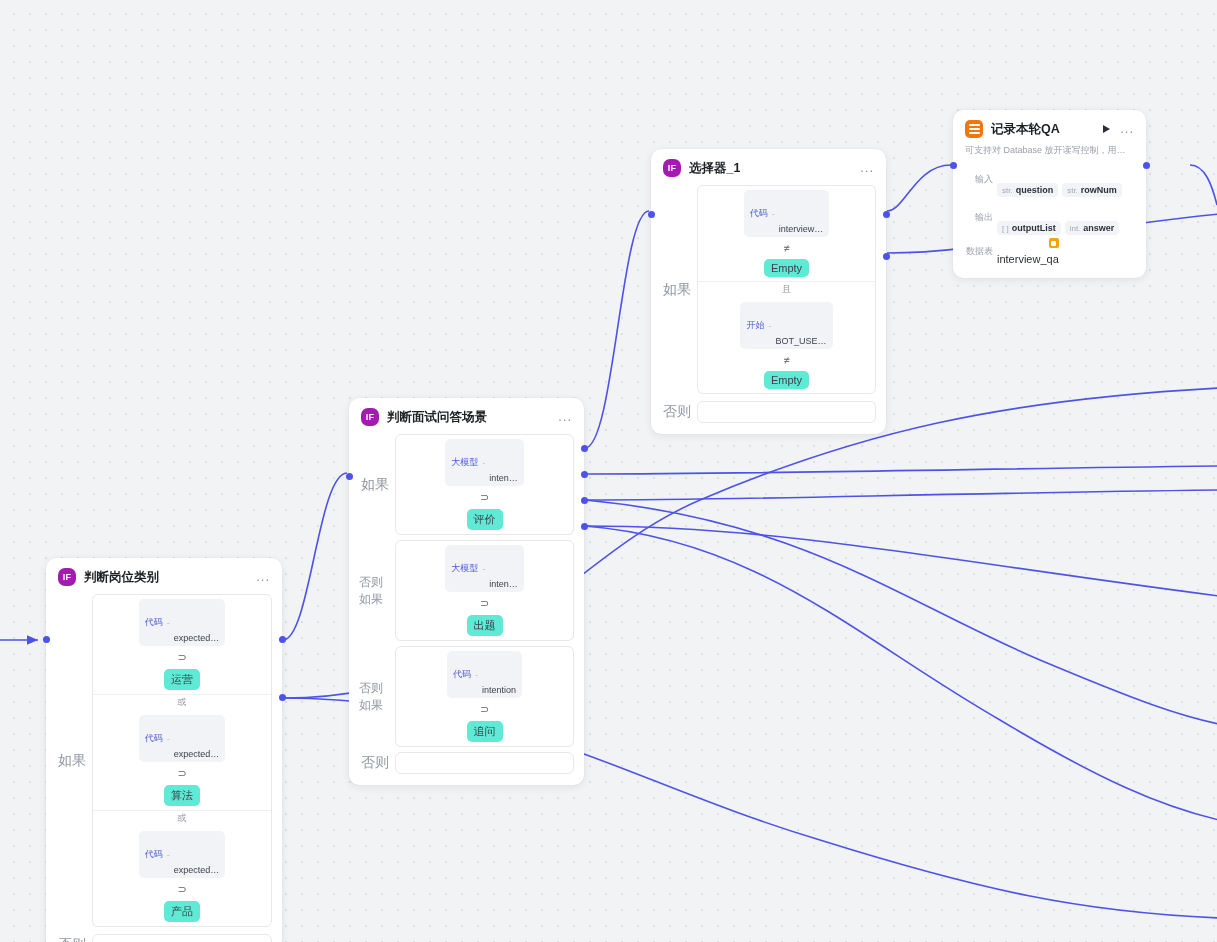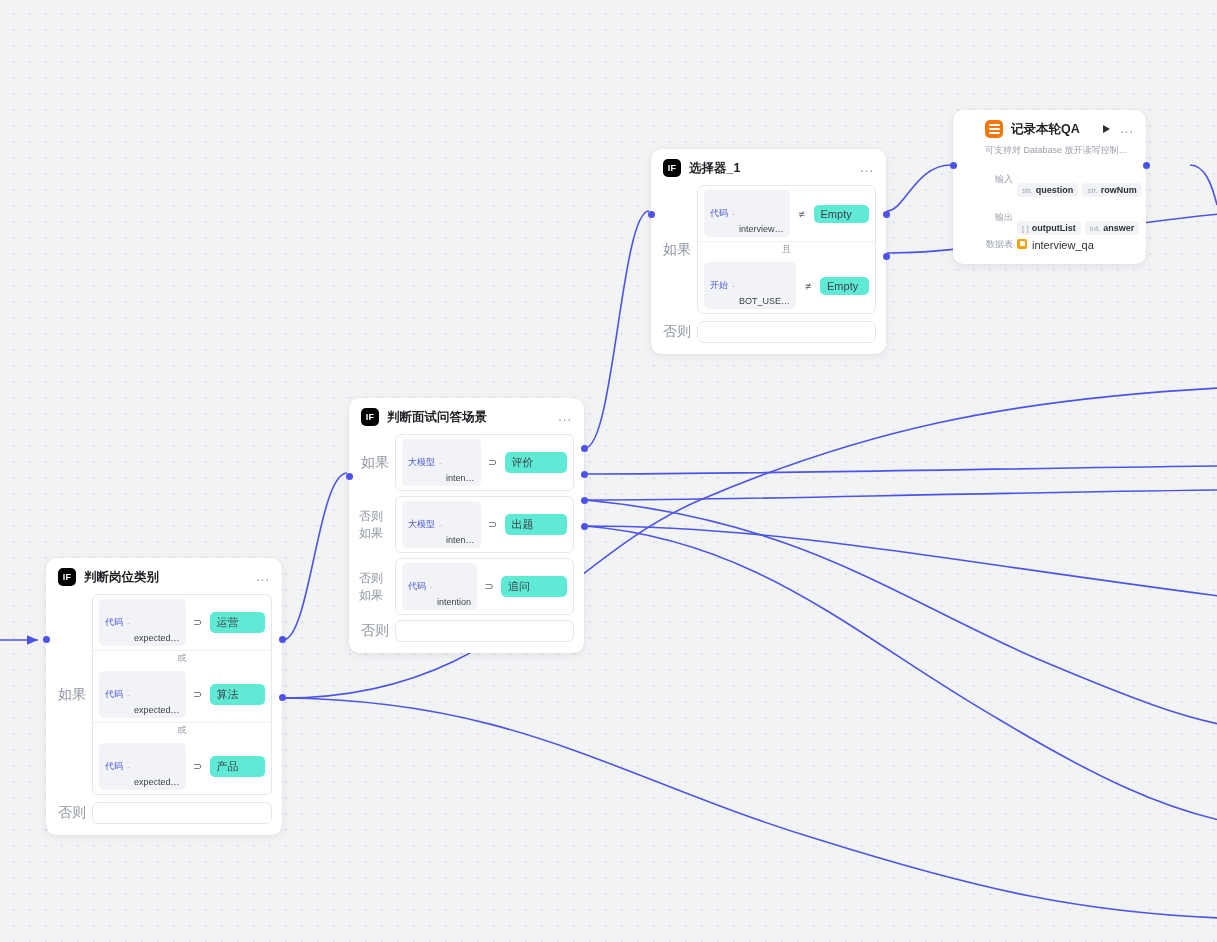--- a/index.html
+++ b/index.html
@@ -53,21 +53,21 @@
     border-radius: 5px;
     flex: none;
     display: flex;
     align-items: center;
     justify-content: center;
     font-size: 9px;
     font-weight: bold;
     color: #ffffff;
     letter-spacing: 0.3px;
   }
-  .icon-if { background: #000000; }
+  .icon-if { background: #a21caf; border-radius: 7px; }
   .icon-db { background: #f2760c; }
   .db-glyph {
     width: 11px;
     height: 11px;
     position: relative;
   }
   .db-glyph span {
     display: block;
     position: absolute;
     left: 0; right: 0;
@@ -133,20 +133,21 @@
     border: 1px solid #e6e8ec;
     border-radius: 6px;
     background: #fff;
     overflow: hidden;
   }
   .cond-line {
     display: flex;
     align-items: center;
     padding: 4px 6px;
     gap: 5px;
+    flex-direction: column;
   }
   .cond-pill {
     background: #f2f3f7;
     border-radius: 5px;
     padding: 3px 6px;
     font-size: 9px;
     display: flex;
     align-items: center;
     gap: 4px;
     min-width: 0;
@@ -236,24 +237,25 @@
     white-space: nowrap;
     margin-top: 21px;
   }
   .var-type {
     color: #a3a8b4;
     font-weight: normal;
     font-size: 8px;
   }
   .table-chip {
     display: inline-flex;
-    align-items: flex-start;
+    align-items: flex-end;
     gap: 5px;
     font-size: 11px;
     color: #2b2f36;
+    flex-direction: column;
   }
   .table-sq {
     width: 10px;
     height: 10px;
     border-radius: 2px;
     background: #f2a40c;
     display: inline-block;
     position: relative;
     flex: none;
   }
@@ -486,21 +488,21 @@
         <div class="if-label">否则</div>
         <div class="else-box"></div>
       </div>
 
     </div>
     <div class="port" style="left:-3.5px; top:62px;"></div>
     <div class="port" style="right:-3.5px; top:62px;"></div>
     <div class="port" style="right:-3.5px; top:104px;"></div>
   </div>
 
-  <div class="node" style="left:953px; top:110px; width:193px;padding-left:20px;">
+  <div class="node" style="left:953px; top:110px; width:193px;">
     <div class="node-head">
       <div class="node-icon icon-db">
         <span class="db-glyph">
           <span></span>
             <span></span>
             <span></span>
         </span>
       </div>
       <div class="node-title">记录本轮QA</div>
       <div class="head-actions">

